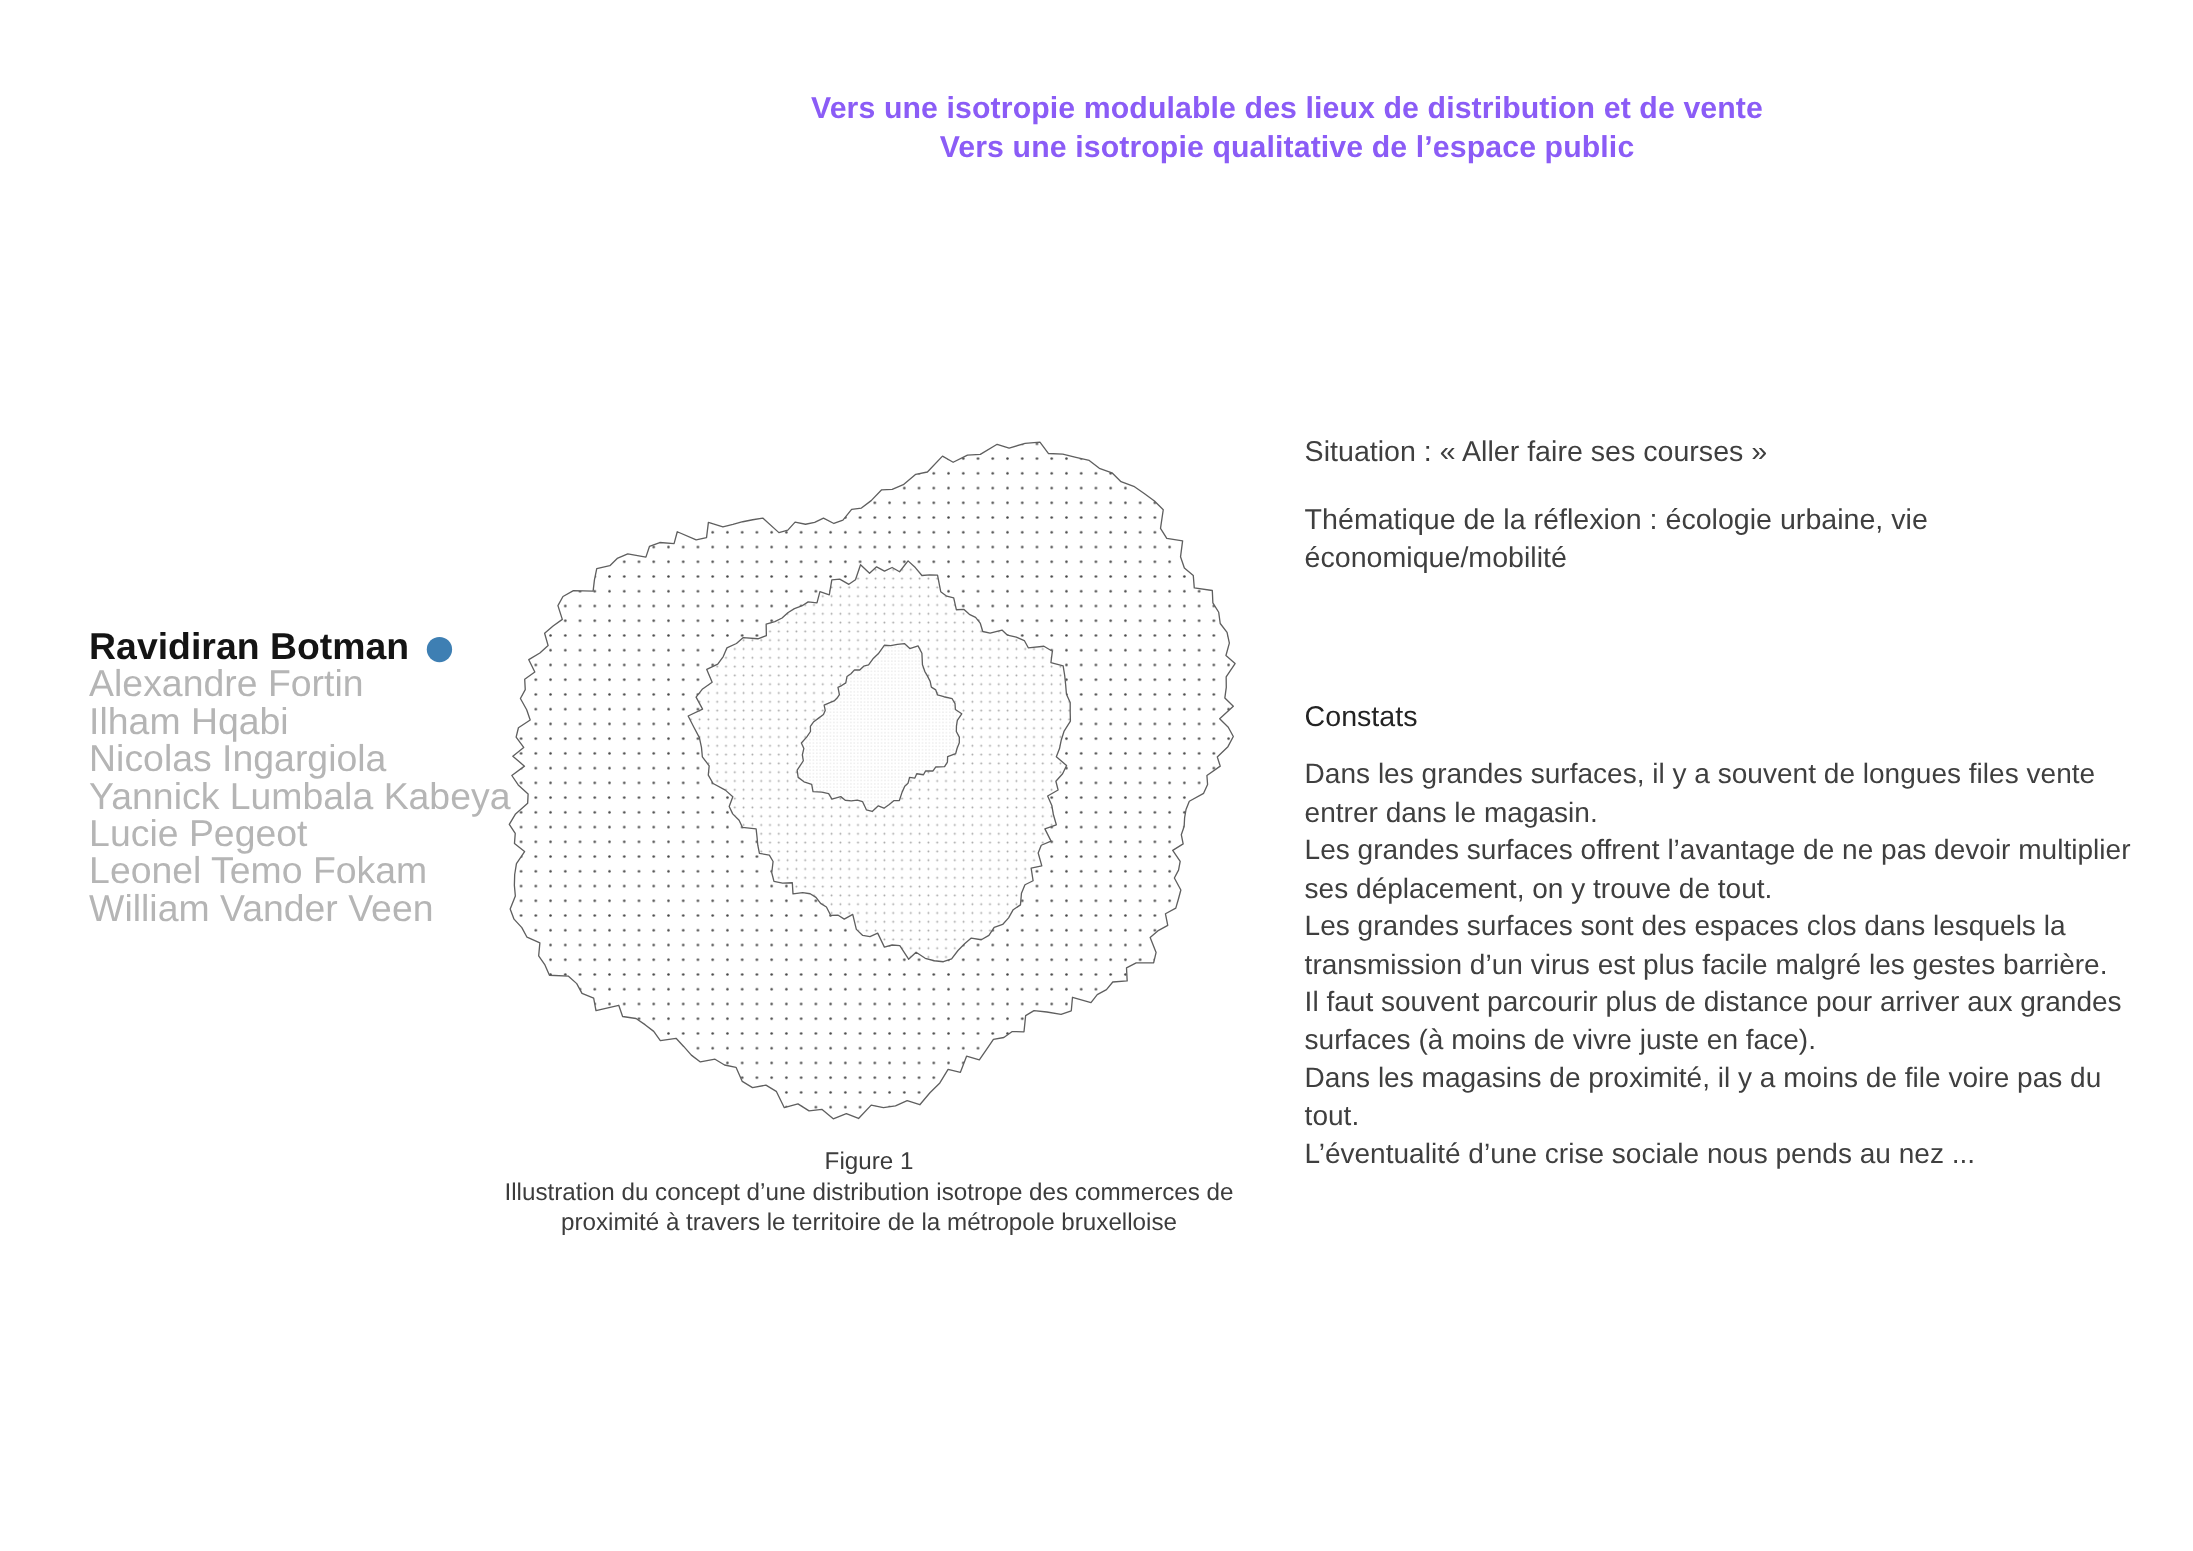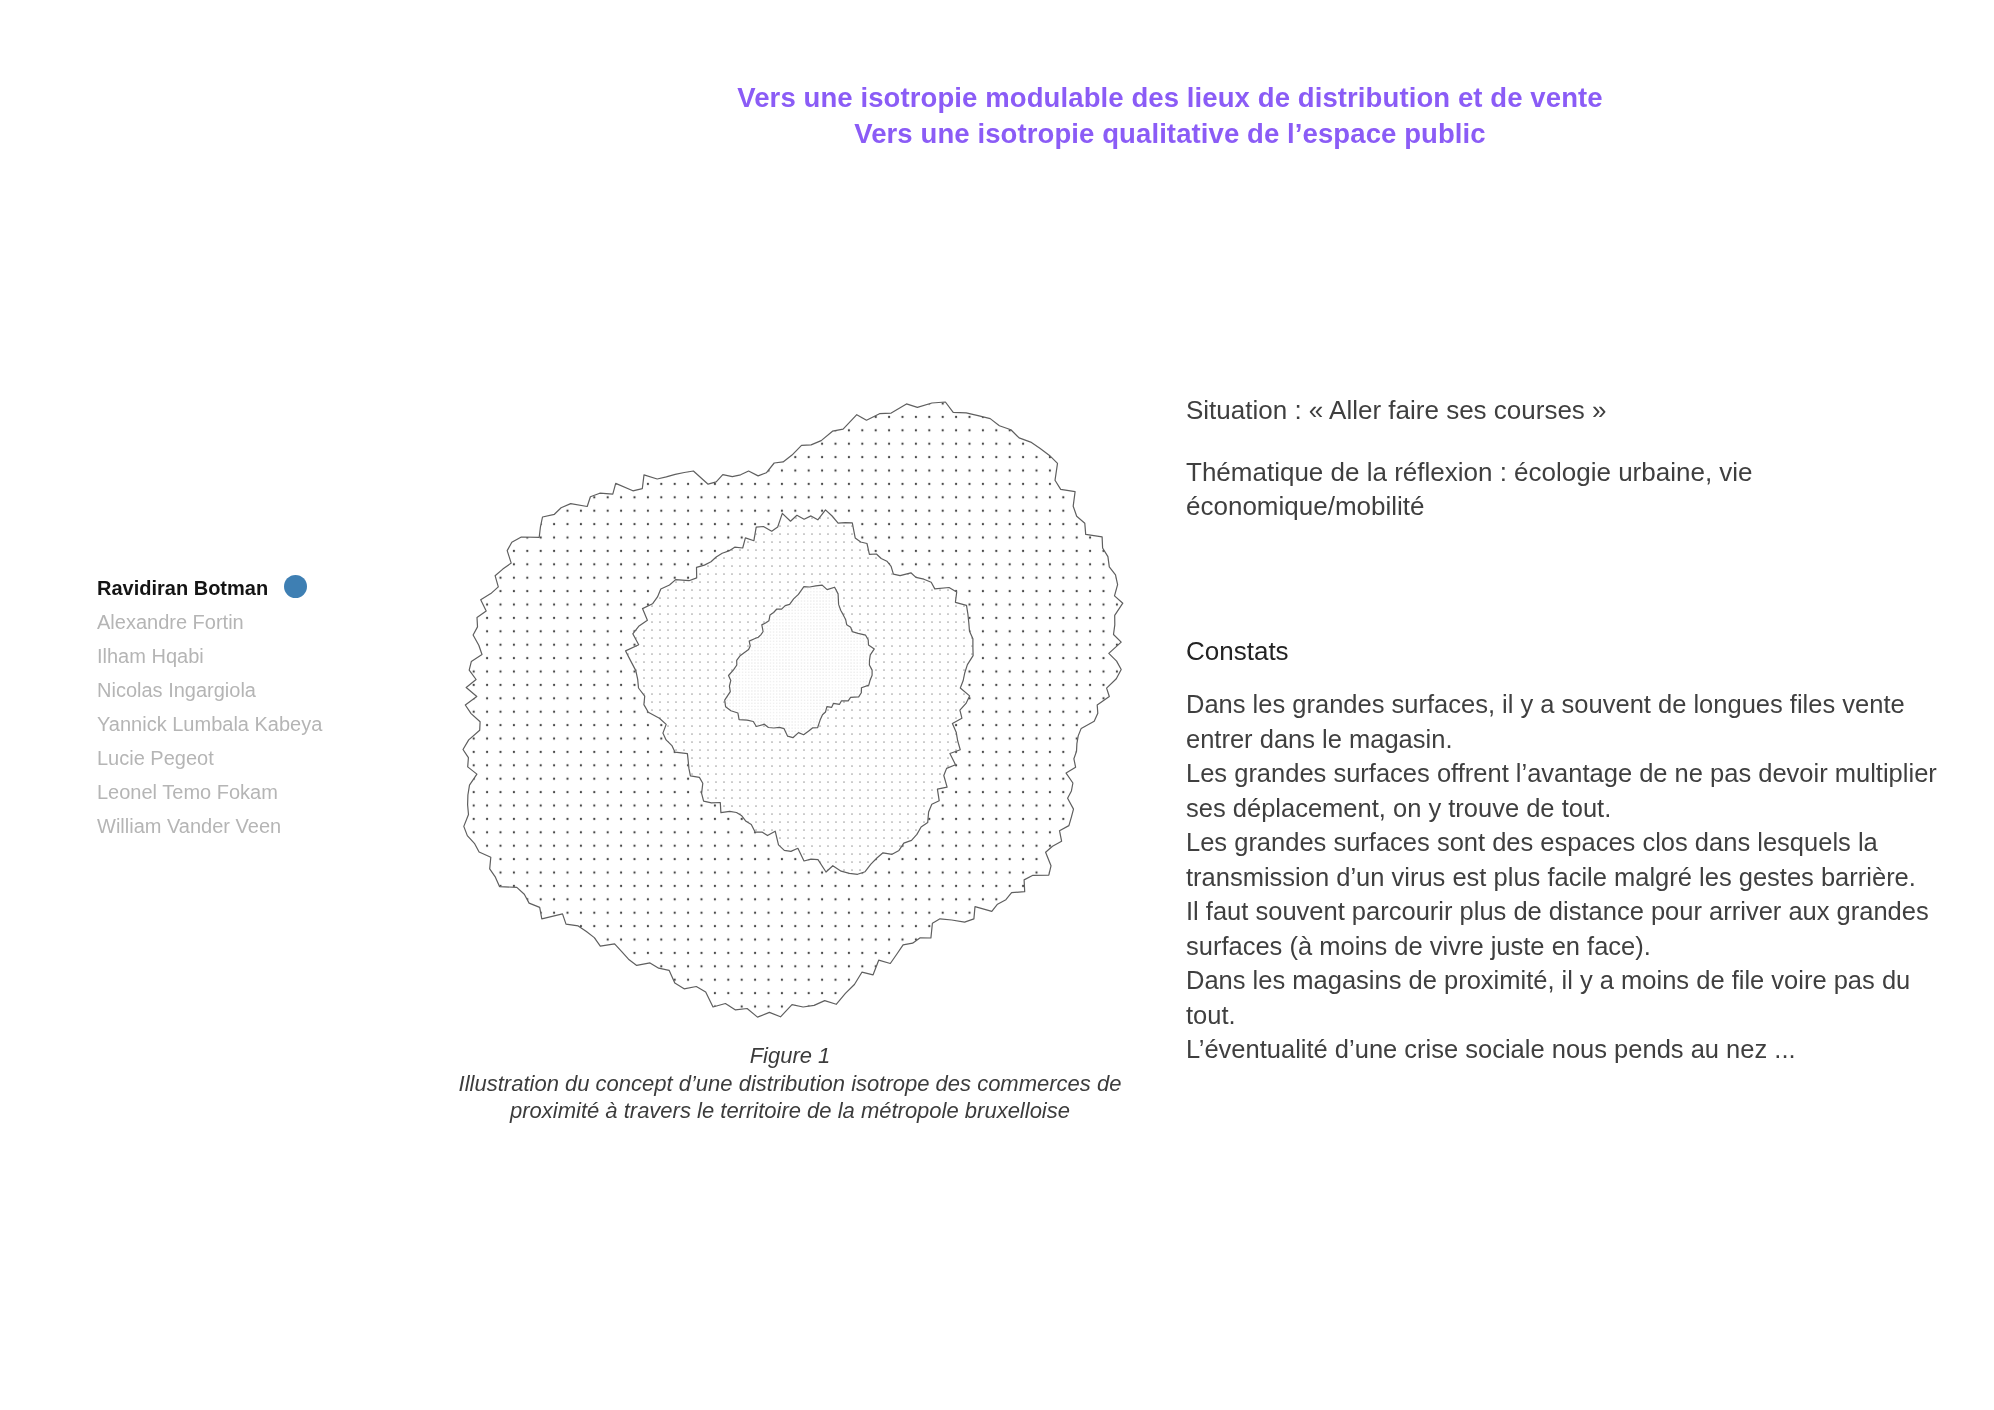--- a/index.html
+++ b/index.html
@@ -9,34 +9,33 @@
     font-family:"Liberation Sans",sans-serif;
     -webkit-font-smoothing:antialiased;
   }
   .title-block{
     position:absolute;left:560px;top:80px;width:1220px;
     text-align:center;font-weight:700;font-size:27.5px;line-height:36px;
     color:#8b5cf6;letter-spacing:.1px;
   }
   .authors{
     position:absolute;left:81px;top:571px;
-    font-size:20px;line-height:34px;color:#b5b5b5;font-weight:400;
+    font-size:34px;line-height:34px;color:#b5b5b5;font-weight:400;
     white-space:nowrap;
-    margin-left:16px;
   }
   .authors .lead{color:#141414;font-weight:700}
   .marker{
     display:inline-block;width:23px;height:23px;border-radius:50%;
     margin-left:16px;vertical-align:-3px;background:#3e7fb3;
   }
   .map-wrap{position:absolute;left:400px;top:370px;width:800px;height:700px}
   .map-wrap svg{display:block;width:800px;height:700px}
   .fig-caption{
     position:absolute;left:420px;top:1042px;width:740px;
-    text-align:center;font-style:italic;font-size:22px;line-height:27.5px;
+    text-align:center;font-size:22px;line-height:27.5px;
     color:#3c3c3c;
   }
   .right-col{position:absolute;left:1186px;top:0;width:752px;color:#3f3f3f}
   .right-col .situation{position:absolute;top:393px;left:0;width:100%;font-size:26px;line-height:34px}
   .right-col .thematique{position:absolute;top:455px;left:0;width:100%;font-size:26px;line-height:34px}
   .right-col .constats-h{position:absolute;top:634px;left:0;margin:0;font-size:26px;line-height:34px;font-weight:400;color:#232323}
   .right-col .constats{position:absolute;top:687px;left:0;width:100%;font-size:25.5px;line-height:34.5px}
 </style>
 </head>
 <body>

